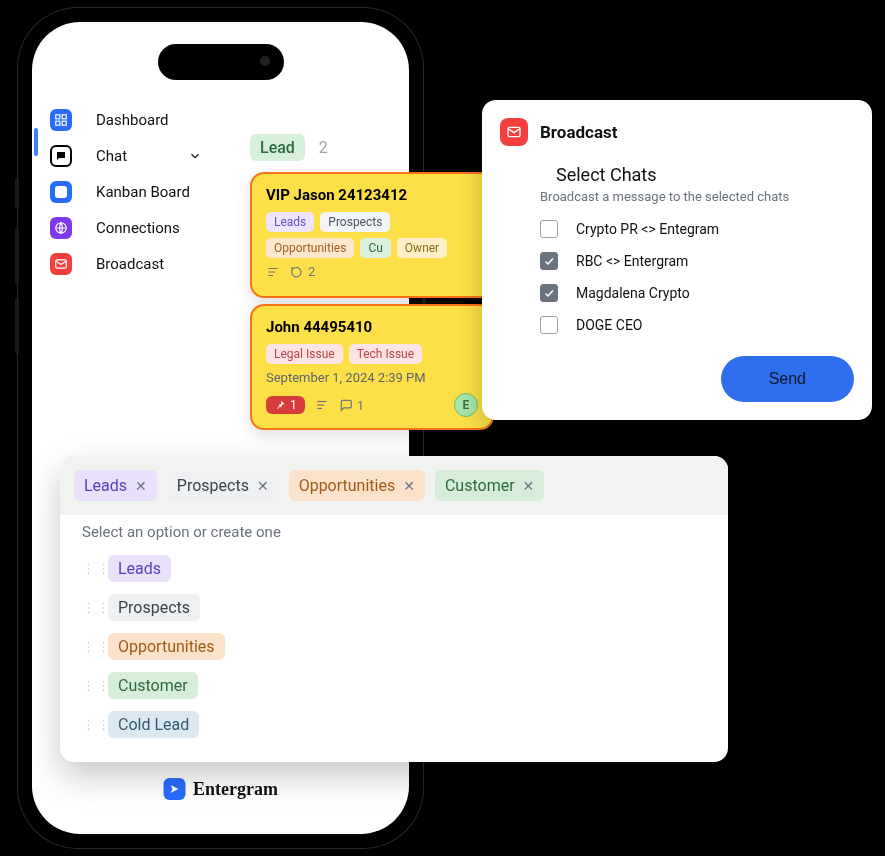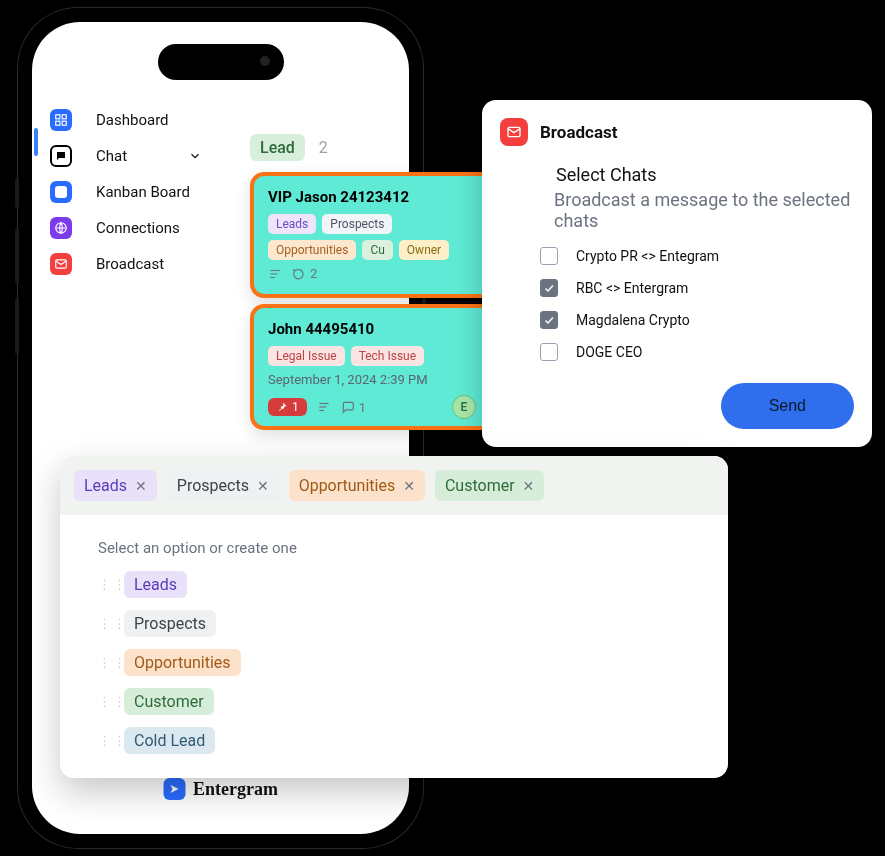--- a/index.html
+++ b/index.html
@@ -113,22 +113,22 @@
     color:#2f6b3a;
     padding:4px 10px;
     border-radius:6px;
     font-weight:500;
   }
   .col-header .cnt{ color:#9aa2af; font-weight:400;}
 
   
   .card {
     position:absolute;
-    background:#5eead4;
-    border:4px solid #f97316;
+    background:#fde047;
+    border:2px solid #f97316;
     border-radius:14px;
     box-shadow: 0 6px 16px rgba(0,0,0,.12);
     padding:12px 14px 10px 14px;
     font-size:13px;
   }
   .card .title{ font-weight:700; color:#000; font-size:15px; margin-bottom:8px;}
   .tag-row { display:flex; flex-wrap:wrap; gap:6px; margin-bottom:6px;}
   .tag{
     padding:3px 8px;
     border-radius:5px;
@@ -201,21 +201,21 @@
     box-shadow: 0 12px 28px rgba(0,0,0,.22);
     padding:18px 18px 18px 18px;
   }
   .bp-head{ display:flex; align-items:center; gap:12px; margin-bottom:18px;}
   .bp-head .ic{
     width:28px;height:28px;border-radius:8px;background:#f43f3f;
     display:flex;align-items:center;justify-content:center;
   }
   .bp-head .tt{ font-weight:700; font-size:17px;}
   .bp-sub1{ font-size:18px; margin-left:56px; margin-bottom:4px;}
-  .bp-sub2{ font-size:18px; color:#6b7280; margin-left:54px; margin-bottom:16px;}
+  .bp-sub2{ font-size:13px; color:#6b7280; margin-left:40px; margin-bottom:16px;}
   .chat-list{ margin-left:40px; display:flex; flex-direction:column; gap:14px; font-size:14px;}
   .chat-row{ display:flex; align-items:center; gap:18px; cursor:pointer;}
   .cb{
     width:18px;height:18px;border:1px solid #9aa2af;border-radius:3px;
     display:flex;align-items:center;justify-content:center;
     flex-shrink:0;
   }
   .cb.checked{ background:#6b7280; border-color:#6b7280;}
   .cb.checked svg{ width:12px;height:12px;}
   .send-row{ display:flex; justify-content:flex-end; margin-top:22px;}
@@ -250,21 +250,21 @@
     font-size:16px;
     cursor:pointer;
   }
   .chip .x{ color:#6b7280; font-size:14px; }
   .c-leads{ background:#e9e0f9; color:#5b3dbb;}
   .c-pros { background:#eef0f2; color:#3c434d;}
   .c-opps { background:#fce2ca; color:#a05a18;}
   .c-cust { background:#d6eed9; color:#2f6b3a;}
   .c-cold { background:#dbe8f0; color:#335a73;}
 
-  .picker-body{ padding:16px 16px 18px 16px;margin-left:16px;}
+  .picker-body{ padding:0 16px 18px 16px;}
   .picker-hint{ color:#6b7280; padding:8px 6px; font-size:15px;}
   .opt-row{
     display:flex; align-items:center; gap:14px;
     padding:6px 6px;
     cursor:pointer;
   }
   .grip{
     color:#c9cdd4; letter-spacing:2px;
     width:12px; font-size:13px;
   }

